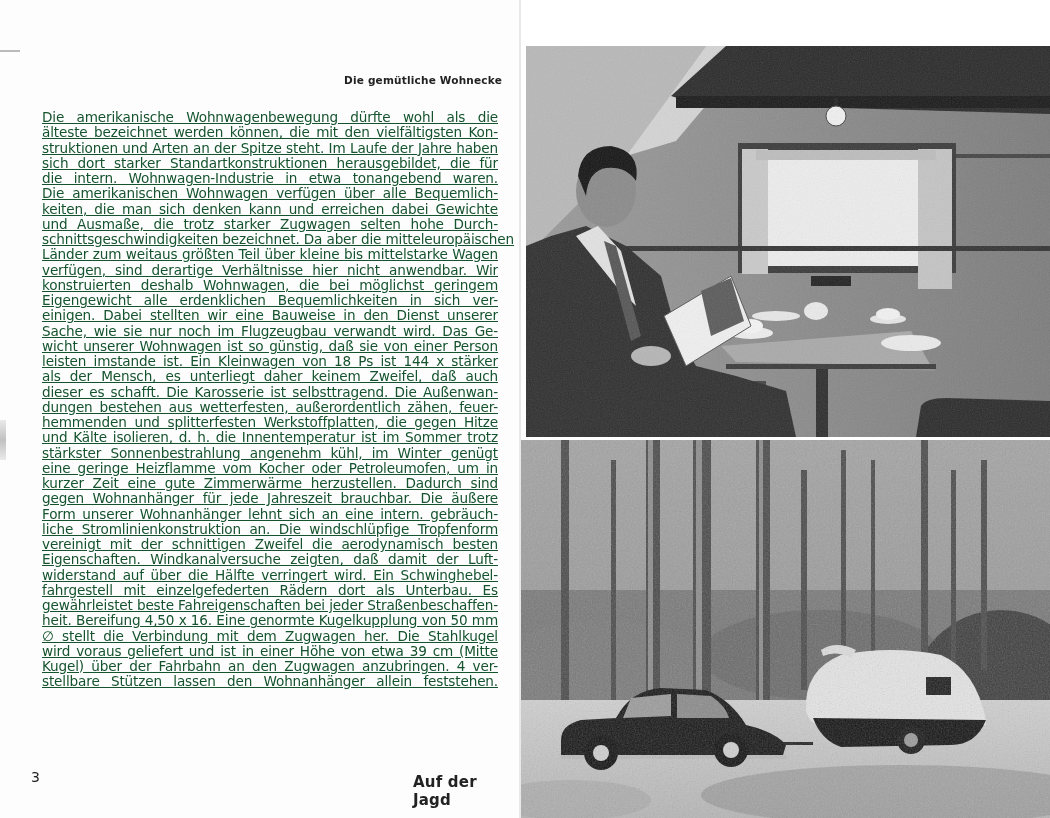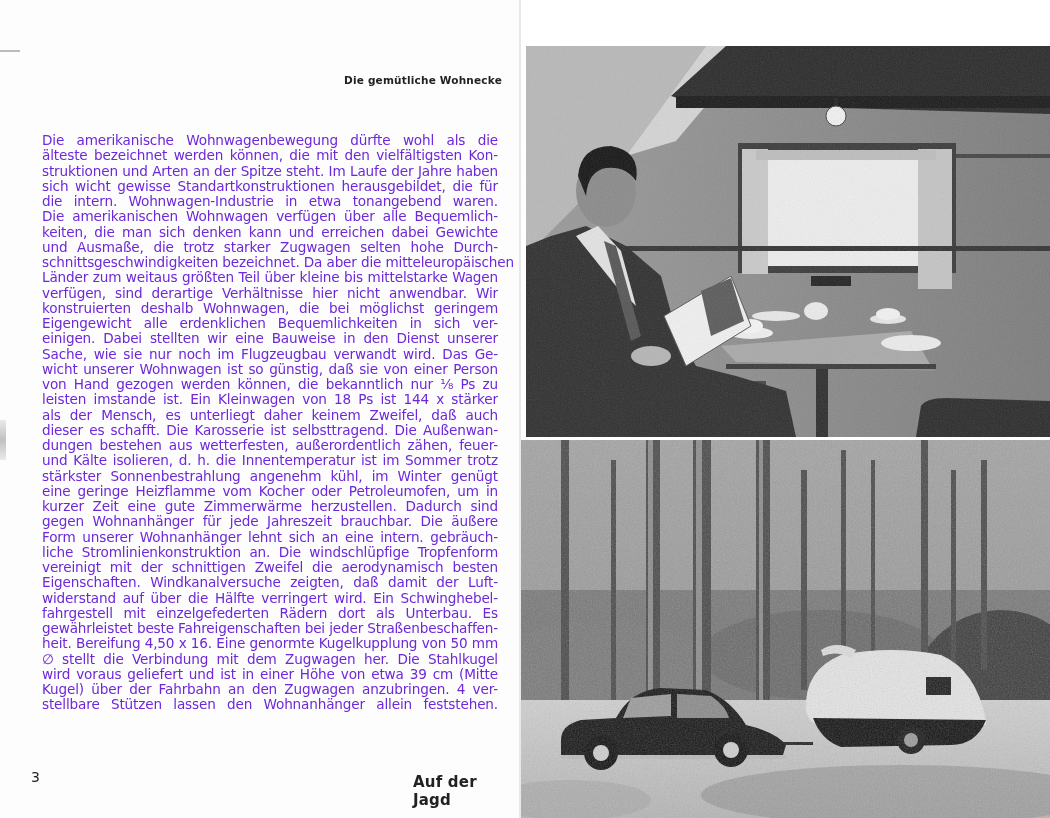--- a/index.html
+++ b/index.html
@@ -1,22 +1,22 @@
 <!DOCTYPE html>
 <html><head>
   <meta charset="utf-8">
   <style>
     html, body { margin:0; padding:0; }
     body { width:1050px; height:818px; background:#ffffff; position:relative; overflow:hidden;
            font-family:"DejaVu Sans", sans-serif; color:#1c1c1c; }
     .page-left { position:absolute; left:0; top:0; width:520px; height:818px; background:#fdfdfd; }
     .caption-top { position:absolute; right:18px; top:74px; font-size:10.5px; font-weight:bold;
                    letter-spacing:0.2px; color:#222;text-align:right; }
-    .body-text { position:absolute; left:42px; top:133px; width:456px; font-size:13.6px; line-height:15.25px;
-                 text-align:justify; letter-spacing:-0.15px; color:#6d28d9; }
+    .body-text { position:absolute; left:42px; top:110px; width:456px; font-size:13.6px; line-height:15.25px;
+                 text-align:justify; letter-spacing:-0.15px; color:#14532d;text-decoration:underline; }
     .body-text .ln { display:block; text-align:justify; text-align-last:justify; white-space:nowrap; height:15.25px; }
     .body-text .ln.last { text-align-last:justify; }
     .page-number { position:absolute; left:31px; top:769px; font-size:14px; color:#222; }
     .caption-bottom { position:absolute; left:413px; top:773px; font-size:15px; font-weight:bold; color:#222; letter-spacing:0.2px; }
     .scan-mark { position:absolute; left:0; top:50px; width:20px; height:2px; background:#bbb; }
     .scan-edge { position:absolute; left:0; top:420px; width:6px; height:40px; background:linear-gradient(#ddd,#999,#ddd); opacity:.6;}
     .photo { position:absolute; overflow:hidden; }
     .photo svg { display:block; width:100%; height:100%; }
     .photo-top { left:526px; top:46px; width:524px; height:391px; }
     .photo-bottom { left:521px; top:440px; width:529px; height:378px; }
@@ -26,38 +26,38 @@
 <body>
 
 <div class="page-left">
   <div class="scan-mark"></div>
   <div class="scan-edge"></div>
   <div class="caption-top">Die gemütliche Wohnecke</div>
   <div class="body-text" id="body-text">
       <span class="ln">Die amerikanische Wohnwagenbewegung dürfte wohl als die</span>
       <span class="ln">älteste bezeichnet werden können, die mit den vielfältigsten Kon-</span>
       <span class="ln">struktionen und Arten an der Spitze steht. Im Laufe der Jahre haben</span>
-      <span class="ln">sich wicht gewisse Standartkonstruktionen herausgebildet, die für</span>
+      <span class="ln">sich dort starker Standartkonstruktionen herausgebildet, die für</span>
       <span class="ln">die intern. Wohnwagen-Industrie in etwa tonangebend waren.</span>
       <span class="ln">Die amerikanischen Wohnwagen verfügen über alle Bequemlich-</span>
       <span class="ln">keiten, die man sich denken kann und erreichen dabei Gewichte</span>
       <span class="ln">und Ausmaße, die trotz starker Zugwagen selten hohe Durch-</span>
       <span class="ln">schnittsgeschwindigkeiten bezeichnet. Da aber die mitteleuropäischen</span>
       <span class="ln">Länder zum weitaus größten Teil über kleine bis mittelstarke Wagen</span>
       <span class="ln">verfügen, sind derartige Verhältnisse hier nicht anwendbar. Wir</span>
       <span class="ln">konstruierten deshalb Wohnwagen, die bei möglichst geringem</span>
       <span class="ln">Eigengewicht alle erdenklichen Bequemlichkeiten in sich ver-</span>
       <span class="ln">einigen. Dabei stellten wir eine Bauweise in den Dienst unserer</span>
       <span class="ln">Sache, wie sie nur noch im Flugzeugbau verwandt wird. Das Ge-</span>
       <span class="ln">wicht unserer Wohnwagen ist so günstig, daß sie von einer Person</span>
-      <span class="ln">von Hand gezogen werden können, die bekanntlich nur ⅛ Ps zu</span>
       <span class="ln">leisten imstande ist. Ein Kleinwagen von 18 Ps ist 144 x stärker</span>
       <span class="ln">als der Mensch, es unterliegt daher keinem Zweifel, daß auch</span>
       <span class="ln">dieser es schafft. Die Karosserie ist selbsttragend. Die Außenwan-</span>
       <span class="ln">dungen bestehen aus wetterfesten, außerordentlich zähen, feuer-</span>
+      <span class="ln">hemmenden und splitterfesten Werkstoffplatten, die gegen Hitze</span>
       <span class="ln">und Kälte isolieren, d. h. die Innentemperatur ist im Sommer trotz</span>
       <span class="ln">stärkster Sonnenbestrahlung angenehm kühl, im Winter genügt</span>
       <span class="ln">eine geringe Heizflamme vom Kocher oder Petroleumofen, um in</span>
       <span class="ln">kurzer Zeit eine gute Zimmerwärme herzustellen. Dadurch sind</span>
       <span class="ln">gegen Wohnanhänger für jede Jahreszeit brauchbar. Die äußere</span>
       <span class="ln">Form unserer Wohnanhänger lehnt sich an eine intern. gebräuch-</span>
       <span class="ln">liche Stromlinienkonstruktion an. Die windschlüpfige Tropfenform</span>
       <span class="ln">vereinigt mit der schnittigen Zweifel die aerodynamisch besten</span>
       <span class="ln">Eigenschaften. Windkanalversuche zeigten, daß damit der Luft-</span>
       <span class="ln">widerstand auf über die Hälfte verringert wird. Ein Schwinghebel-</span>

